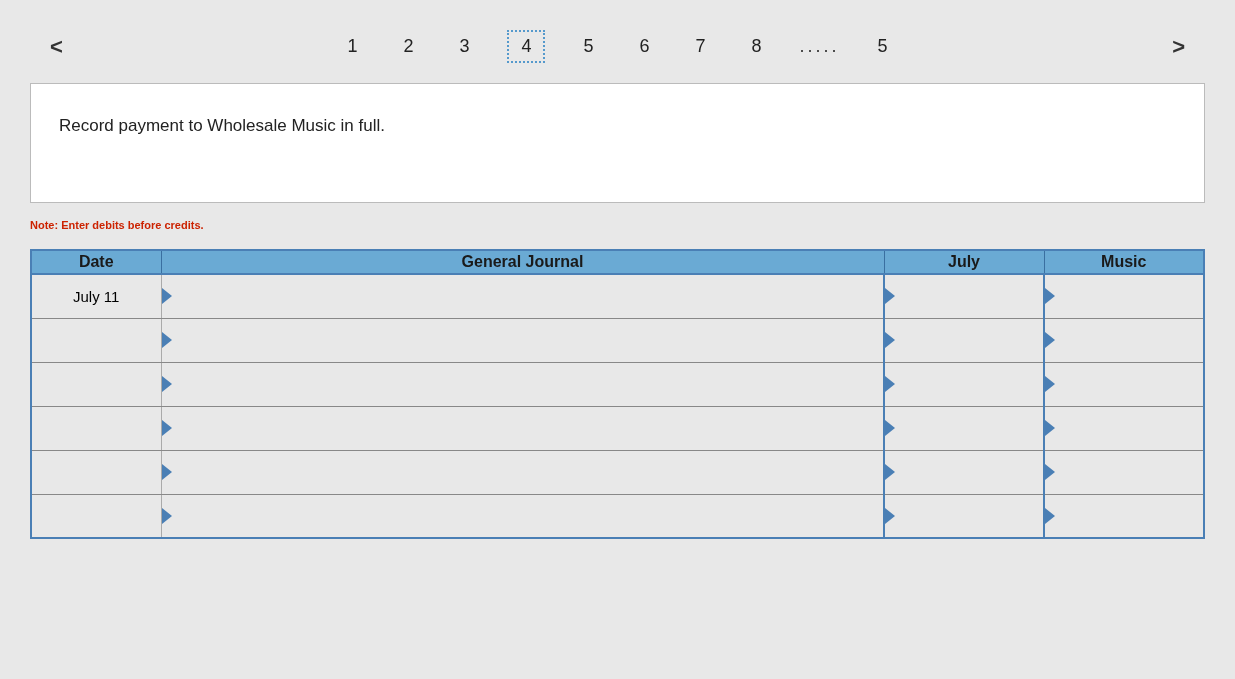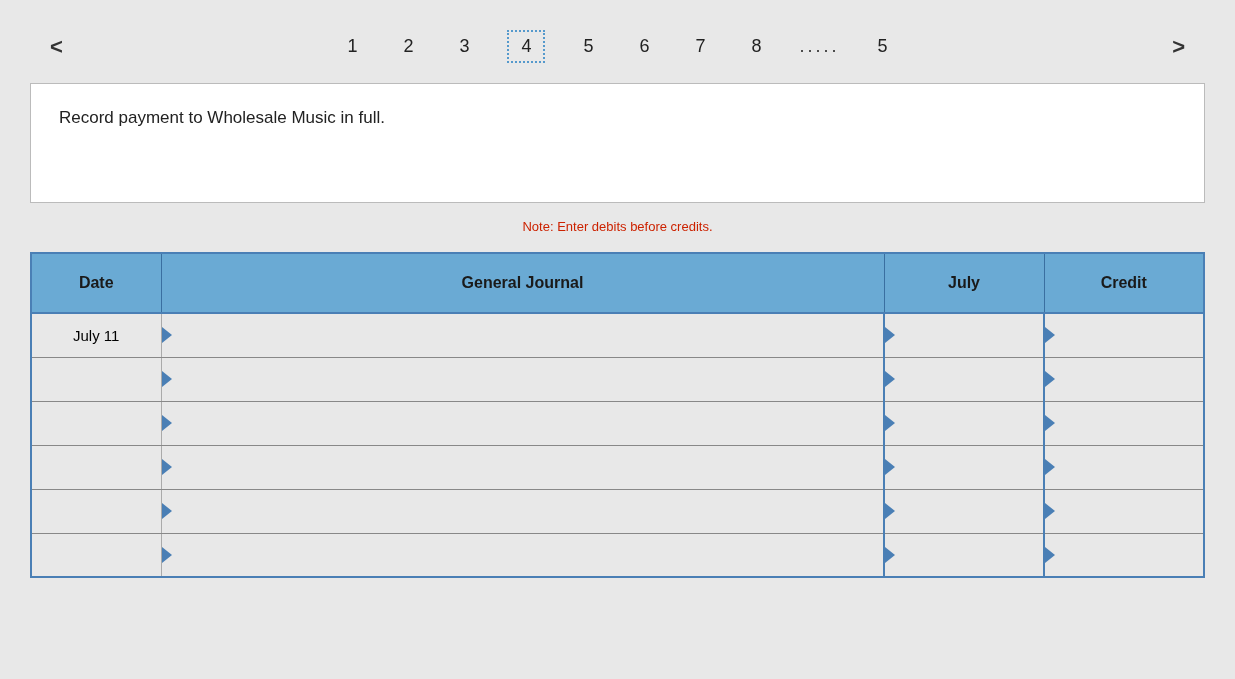--- a/index.html
+++ b/index.html
@@ -47,48 +47,47 @@
     .page-ellipsis {
       letter-spacing: 3px;
       font-size: 18px;
       color: #333;
     }
 
     
     .question-box {
       background: #fff;
       border: 1px solid #bbb;
-      padding: 24px 28px 40px 28px;
+      padding: 32px 28px 40px 28px;
       margin-bottom: 16px;
       min-height: 120px;
       font-size: 17px;
       color: #222;
     }
 
     
     .note {
       color: #cc2200;
-      font-size: 13px;
+      font-size: 11px;
       margin-bottom: 18px;
-      font-weight: 400;
-      text-align: center;
+      font-weight: 700;
     }
 
     
     .journal-table {
       width: 100%;
       border-collapse: collapse;
       border: 2px solid #4a7fb5;
     }
     .journal-table th {
       background: #6aaad4;
       color: #1a1a1a;
       font-weight: bold;
       font-size: 16px;
-      padding: 20px 8px;
+      padding: 2px 8px;
       border: 1px solid #3a6fa0;
       text-align: center;
     }
     .journal-table td {
       border: 1px solid #888;
       padding: 0;
       height: 44px;
       vertical-align: middle;
     }
     .journal-table td.date-cell {
@@ -194,21 +193,21 @@
     <col class="col-date">
     <col class="col-journal">
     <col class="col-debit">
     <col class="col-credit">
   </colgroup>
   <thead>
     <tr>
       <th>Date</th>
       <th>General Journal</th>
       <th>July</th>
-      <th>Credit</th>
+      <th>Music</th>
     </tr>
   </thead>
   <tbody id="table-body">
   <tr>
         <td class="date-cell"><input type="text" class="date-input" value="July 11" style=""></td>
         <td class="journal-cell"><div class="triangle-marker"></div><input type="text" class="cell-input" style=""></td>
         <td class="debit-cell"><div class="triangle-marker"></div><input type="text" class="cell-input" style=""></td>
         <td class="credit-cell"><div class="triangle-marker"></div><input type="text" class="cell-input" style=""></td>
       </tr>
       <tr>

